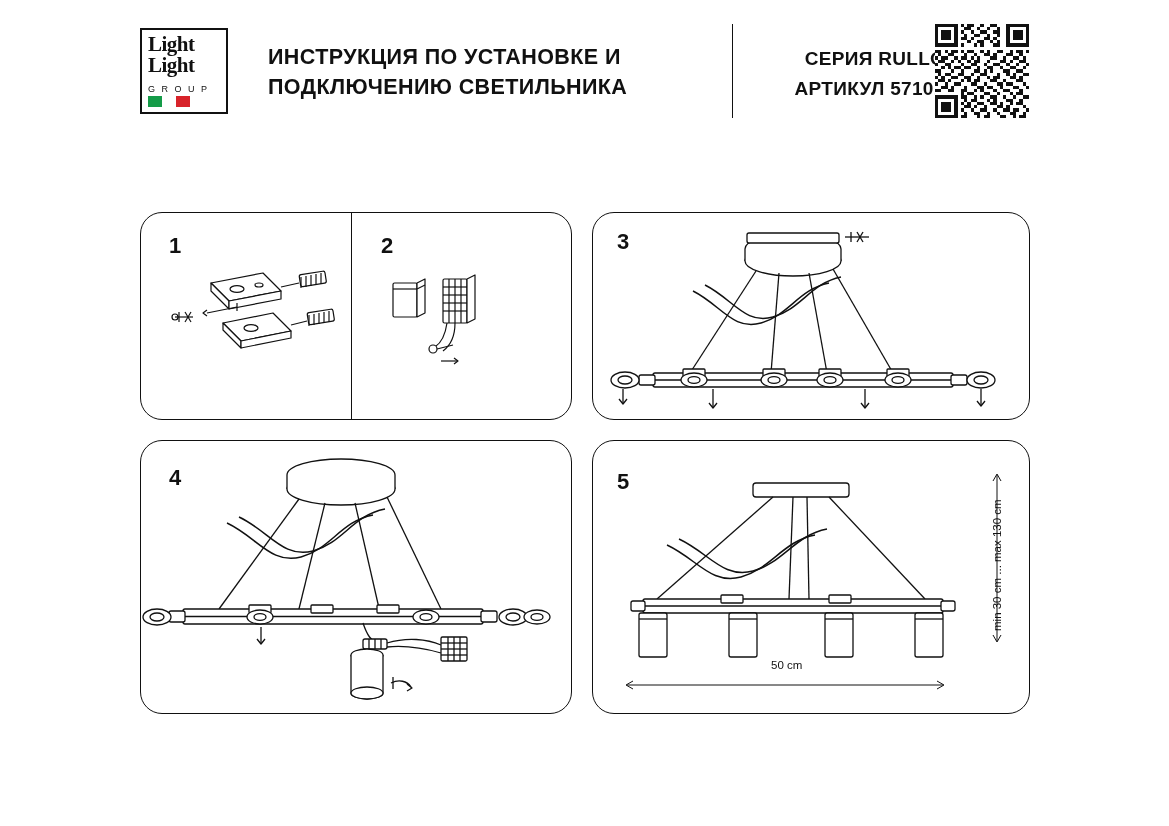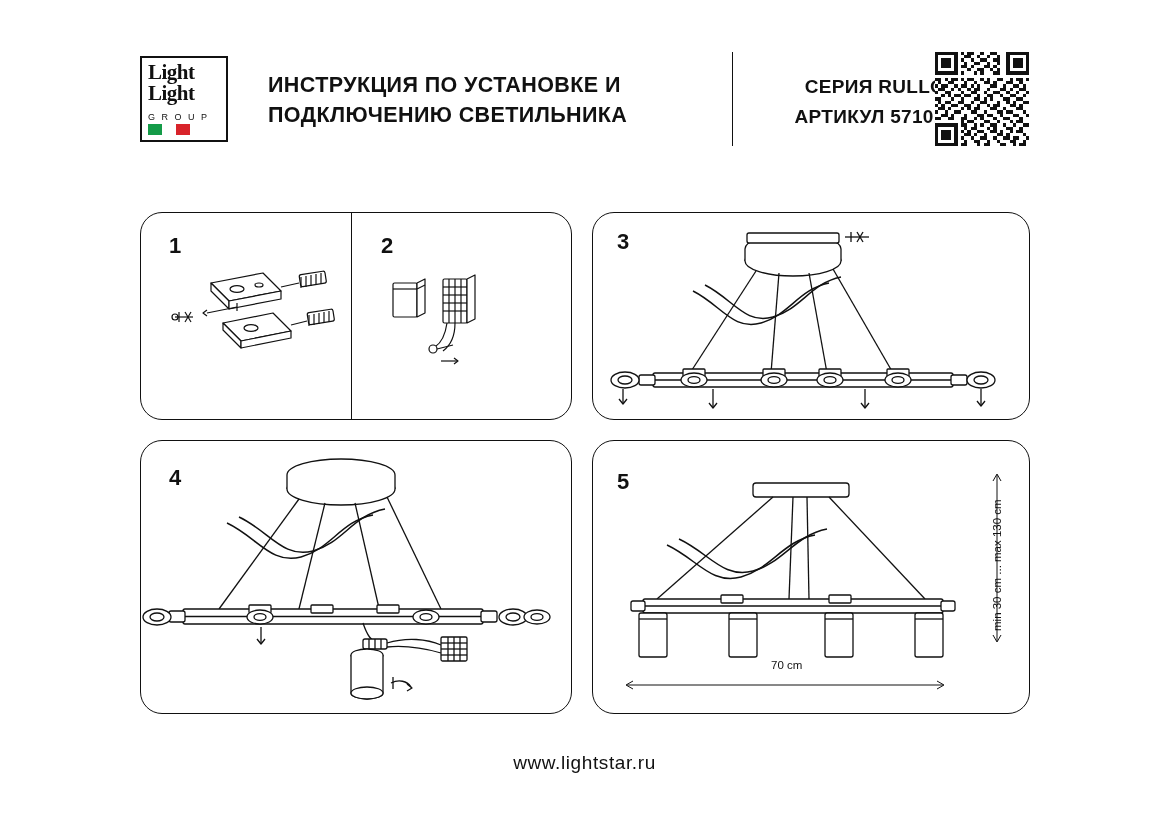--- a/index.html
+++ b/index.html
@@ -18,21 +18,21 @@
     position: relative;
     width: 1169px;
     height: 826px;
     box-sizing: border-box;
   }
 
   
   .header {
     position: absolute;
     left: 140px;
-    top: 52px;
+    top: 24px;
     width: 890px;
     height: 94px;
   }
   .logo-box {
     position: absolute;
     left: 0;
     top: 4px;
     width: 88px;
     height: 86px;
     border: 2px solid #111;
@@ -698,19 +698,18 @@
       <g stroke="#111" stroke-width="1" fill="none">
         <line x1="34" y1="244" x2="350" y2="244"></line>
         <polyline points="40,240 33,244 40,248"></polyline>
         <polyline points="344,240 351,244 344,248"></polyline>
         <line x1="404" y1="34" x2="404" y2="200"></line>
         <polyline points="400,40 404,33 408,40"></polyline>
         <polyline points="400,194 404,201 408,194"></polyline>
       </g>
     </svg>
 
-    <div class="dim-label" style="left:178px; top:218px;">70 cm</div>
+    <div class="dim-label" style="left:178px; top:218px;">50 cm</div>
     <div class="dim-label dim-vert" style="left:398px; top:190px;">min 30 cm ... max 130 cm</div>
   </div>
 
-  <div class="footer">www.lightstar.ru</div>
 
 </div>
 
 </body></html>

